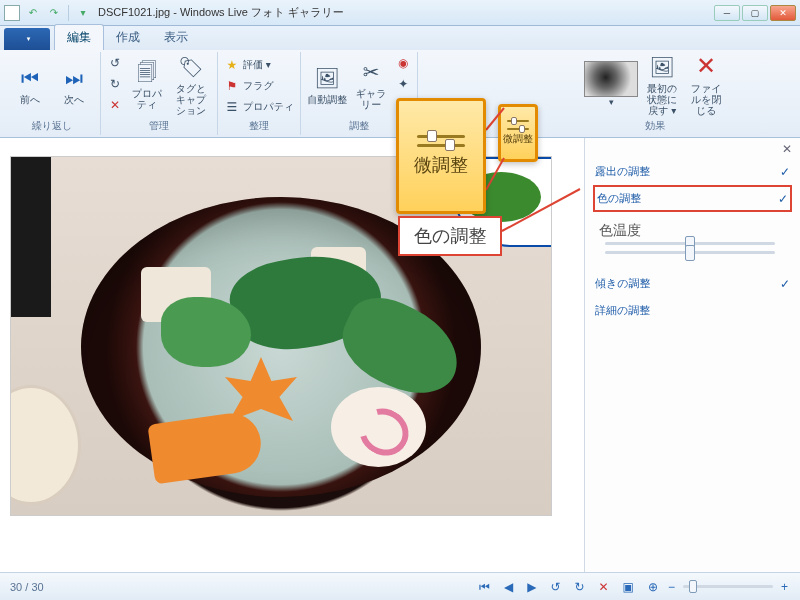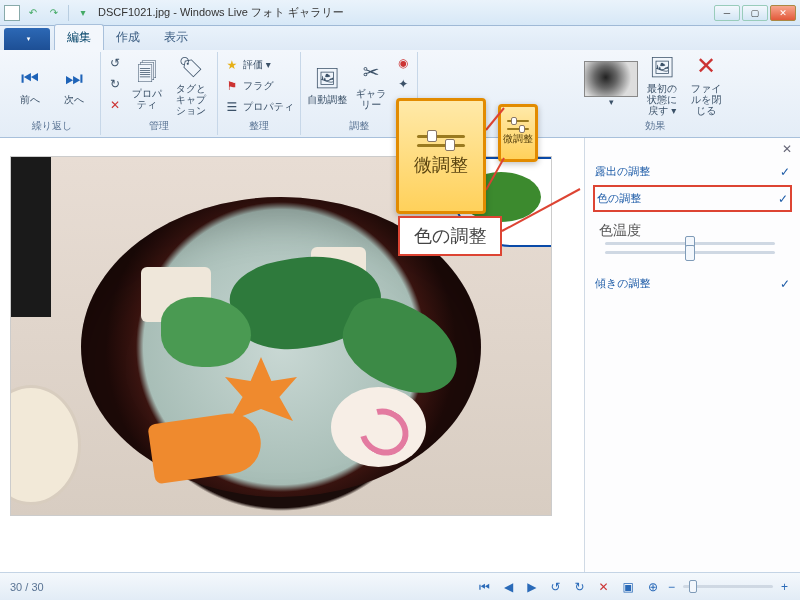--- a/index.html
+++ b/index.html
@@ -380,20 +380,23 @@
             <div class="thumb" style="left:80px"></div>
           </div>
       </div>
     </div>
 
     <div class="section-head">
       <span>傾きの調整</span>
       <span class="check">✓</span>
     </div>
 
+    <div class="section-head">
+      <span>詳細の調整</span>
+    </div>
   </div>
 </div>
 
 <div class="statusbar">
   <span>30 / 30</span>
   <div class="status-right">
     <span class="sb-btn">⏮</span>
     <span class="sb-btn">◀</span>
     <span class="sb-btn">▶</span>
     <span class="sb-btn">↺</span>

